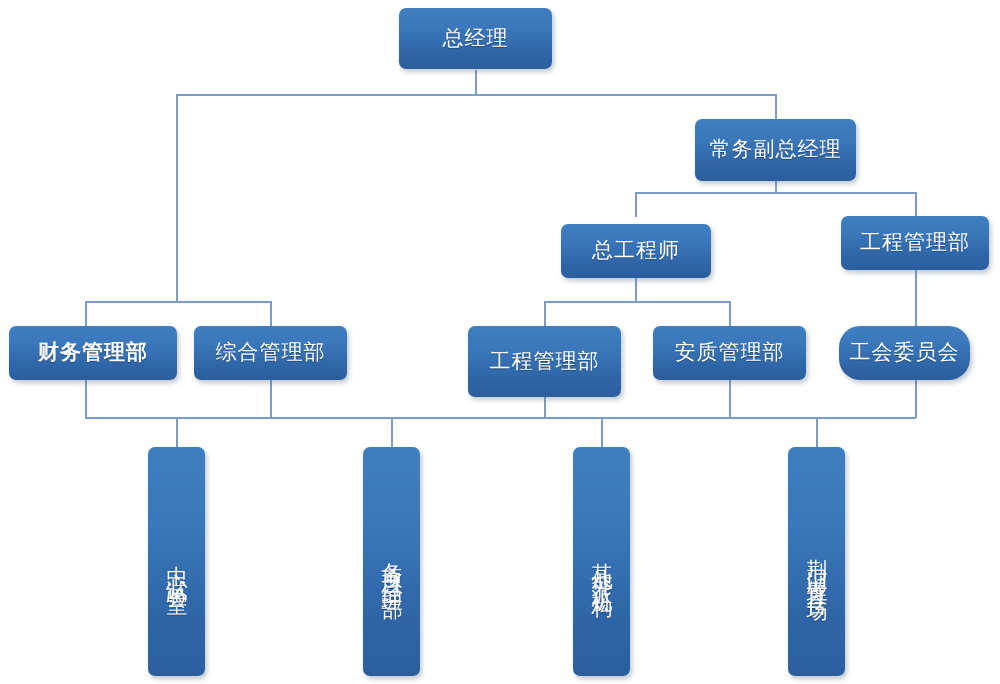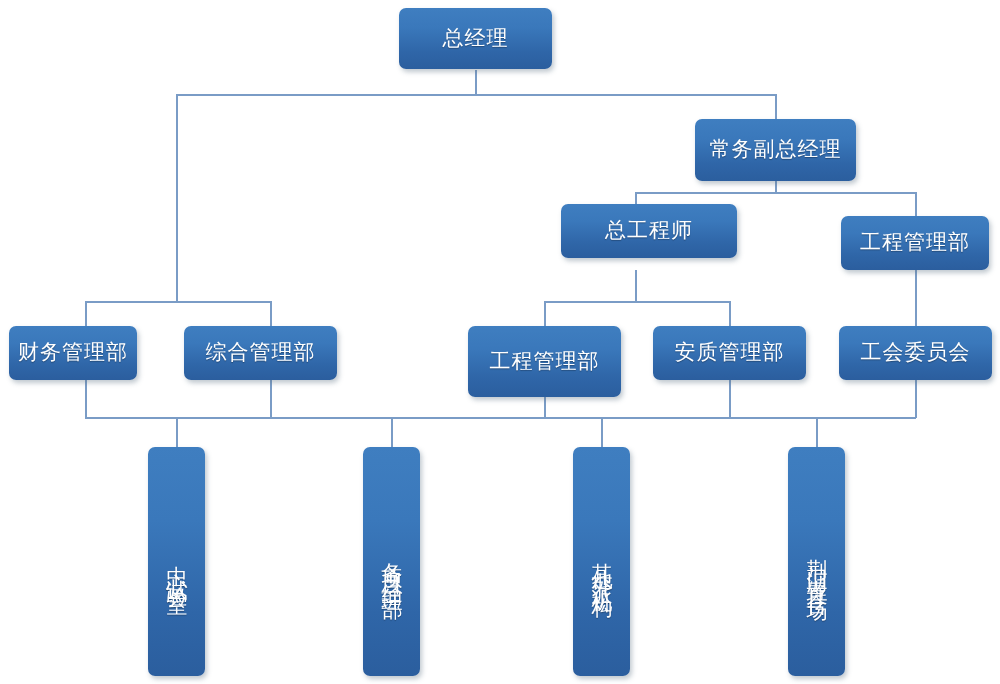--- a/index.html
+++ b/index.html
@@ -112,45 +112,45 @@
   <div class="conn v" style="left:816px; top:417px; height:31px;"></div>
 
   <div class="node horiz" style="left:399px; top:8px; width:153px; height:61px;">
     <span class="label">总经理</span>
   </div>
 
   <div class="node horiz" style="left:695px; top:119px; width:161px; height:62px;">
     <span class="label">常务副总经理</span>
   </div>
 
-  <div class="node horiz" style="left:561px; top:204px; width:176px; height:54px;justify-content:center;">
+  <div class="node horiz" style="left:561px; top:224px; width:150px; height:54px;justify-content:center;">
     <span class="label">总工程师</span>
   </div>
 
   <div class="node horiz" style="left:841px; top:216px; width:148px; height:54px;">
     <span class="label">工程管理部</span>
   </div>
 
-  <div class="node horiz" style="left:9px; top:326px; width:128px; height:54px;">
+  <div class="node horiz" style="left:9px; top:326px; width:168px; height:54px;font-weight:bold;">
     <span class="label">财务管理部</span>
   </div>
 
-  <div class="node horiz" style="left:184px; top:326px; width:153px; height:54px;">
+  <div class="node horiz" style="left:194px; top:326px; width:153px; height:54px;">
     <span class="label">综合管理部</span>
   </div>
 
   <div class="node horiz" style="left:468px; top:326px; width:153px; height:71px;">
     <span class="label">工程管理部</span>
   </div>
 
   <div class="node horiz" style="left:653px; top:326px; width:153px; height:54px;">
     <span class="label">安质管理部</span>
   </div>
 
-  <div class="node horiz" style="left:839px; top:326px; width:153px; height:54px;">
+  <div class="node horiz" style="left:839px; top:326px; width:131px; height:54px;border-radius:21px;">
     <span class="label">工会委员会</span>
   </div>
 
   <div class="node vert" style="left:148px; top:447px; width:57px; height:229px;">
     <span class="label">中心试验室</span>
   </div>
 
   <div class="node vert" style="left:363px; top:447px; width:57px; height:229px;">
     <span class="label">各项目经理部</span>
   </div>

